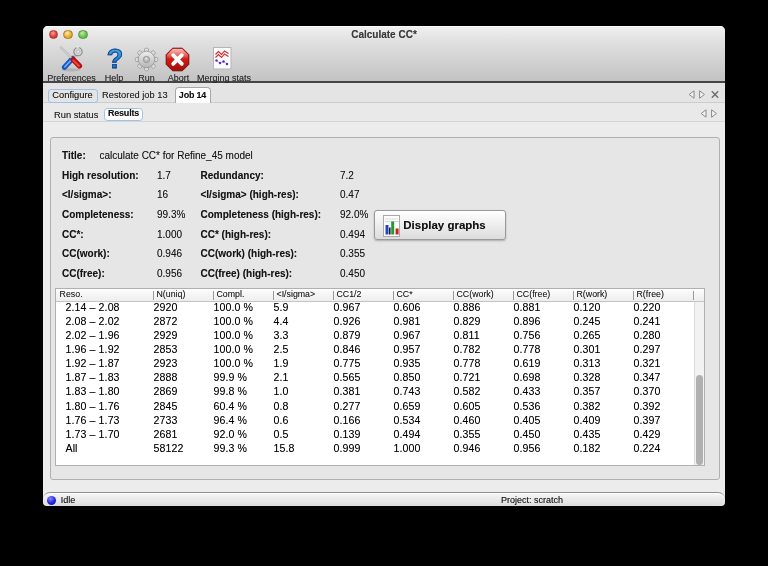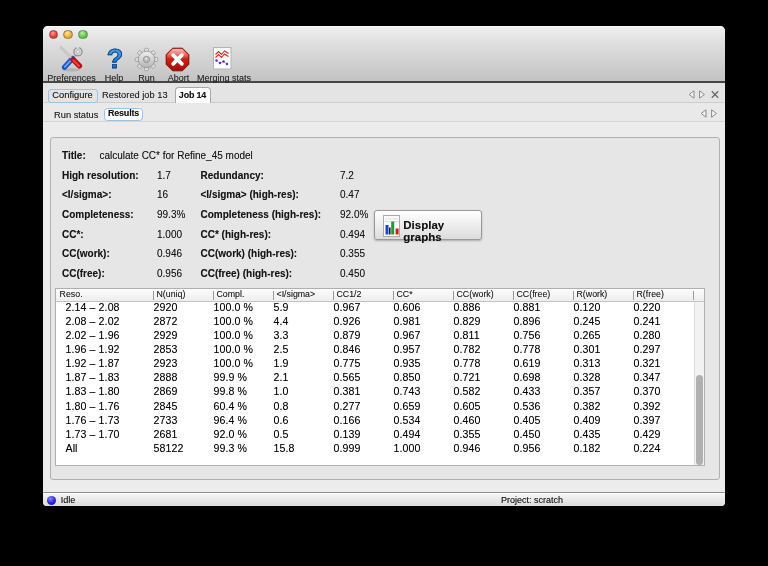--- a/index.html
+++ b/index.html
@@ -18,39 +18,40 @@
 .tab-cfg{position:absolute;left:4.5px;top:5.5px;width:50px;height:14.5px;border:1.5px solid #9cc2e6;border-radius:3px;font-size:9.3px;color:#141414;text-align:center;line-height:11.5px;}
 .tab-plain{position:absolute;font-size:9.3px;color:#1d1d1d;white-space:nowrap;}
 .tab-job{position:absolute;left:131.5px;top:4px;width:36px;height:16px;background:#fff;border:1px solid #a8a8a8;border-bottom:none;border-radius:4px 4px 0 0;font-size:9px;letter-spacing:-0.2px;font-weight:bold;color:#111;text-align:center;line-height:15px;}
 .subbar{position:absolute;left:0;top:77px;width:682px;height:19px;background:#e9e9e9;border-bottom:1px solid #d6d6d6;}
 .tab-res{position:absolute;left:61px;top:5px;width:39px;height:12.5px;background:#fff;border:1.5px solid #9cc2e6;border-radius:3.5px;font-size:9px;letter-spacing:-0.2px;font-weight:bold;color:#111;text-align:center;line-height:9px;}
 .content{position:absolute;left:0;top:96px;width:682px;height:370px;background:#ececec;}
 .sumlab{position:absolute;left:13px;top:16px;font-size:11px;color:#333;font-weight:bold;}
 .panel{position:absolute;left:7px;top:15px;width:669.5px;height:343px;background:#e6e6e6;border:1px solid #b0b0b0;border-radius:3px;}
 .slab{position:absolute;font-size:10px;font-weight:bold;color:#151515;white-space:nowrap;}
 .sval{position:absolute;font-size:10px;color:#151515;white-space:nowrap;}
-.btn{position:absolute;left:323.3px;top:71.7px;width:108px;height:30px;background:linear-gradient(#ffffff,#dcdcdc);border:1px solid #999;border-radius:3px;box-shadow:0 1px 2px rgba(0,0,0,0.25);}
+.btn{position:absolute;left:323.3px;top:71.7px;width:132px;height:30px;background:linear-gradient(#ffffff,#dcdcdc);border:1px solid #999;border-radius:3px;box-shadow:0 1px 2px rgba(0,0,0,0.25);}
 .btn span{position:absolute;left:28px;top:8px;font-size:11.5px;font-weight:bold;color:#111;}
 .tblwrap{position:absolute;left:4px;top:150px;width:649.5px;height:177.5px;background:#fff;border:1px solid #b0b0b0;}
 .thead{position:absolute;left:0;top:0;width:647.5px;height:12.5px;background:linear-gradient(#fdfdfd,#ededed);border-bottom:1px solid #c4c4c4;}
 .th{position:absolute;top:-0.5px;font-size:8.8px;color:#1a1a1a;white-space:nowrap;}
 .sep{position:absolute;top:1.5px;width:1px;height:9.5px;background:#9a9a9a;}
 .td{position:absolute;font-size:10.6px;letter-spacing:0.1px;color:#000;white-space:nowrap;}
 .sbar{position:absolute;right:0;top:12.5px;width:10px;height:163px;background:#f2f2f2;border-left:1px solid #dcdcdc;}
 .sthumb{position:absolute;left:1.5px;top:73px;width:6.5px;height:90px;border-radius:3.5px;background:#b0b0b0;}
-.status{position:absolute;left:0;top:466px;width:682px;height:14px;background:linear-gradient(#f7f7f7,#dcdcdc);border-top:1px solid #8f8f8f;box-shadow:inset 0 1px 0 #fff;}
+.status{position:absolute;left:0;top:466px;width:682px;height:14px;background:linear-gradient(#f7f7f7,#dcdcdc);border-top:1px solid #8f8f8f;box-shadow:inset 0 1px 0 #fff;border-radius:7px;}
 .sphere{position:absolute;left:3.5px;top:3.4px;width:9px;height:9px;border-radius:50%;background:radial-gradient(circle at 38% 30%,#8989fa,#2222dd 55%,#0d0dad);}
 .stext{position:absolute;top:2px;font-size:9px;color:#111;white-space:nowrap;}
 </style></head>
 <body>
 <div id="win">
   <div class="hdr">
     <div class="tl r"></div>
       <div class="tl y"></div>
       <div class="tl g"></div>
+    <div class="title">Calculate CC*</div>
 
     <svg class="icon" style="left:14px;top:19px" width="26" height="27" viewBox="0 0 26 27">
       <ellipse cx="14" cy="24.8" rx="9.5" ry="1.6" fill="#9a9a9a" opacity="0.5"></ellipse>
 
       <line x1="19" y1="9.8" x2="16" y2="13" stroke="#c0c0c0" stroke-width="3.4" stroke-linecap="round"></line>
       <line x1="15.5" y1="13.5" x2="7.5" y2="22.3" stroke="#1553c6" stroke-width="5.2" stroke-linecap="round"></line>
       <line x1="15" y1="14.2" x2="7.8" y2="21.9" stroke="#6da6f2" stroke-width="1.8" stroke-linecap="round"></line>
       <circle cx="21" cy="6.7" r="4.1" fill="#d2d2d2" stroke="#7f7f7f" stroke-width="1"></circle>
       <circle cx="21" cy="6.7" r="1.5" fill="#efefef" stroke="#9a9a9a" stroke-width="0.5"></circle>
       <rect x="19.9" y="0.4" width="2.2" height="3" fill="#e3e3e3" transform="rotate(42 21 1.9)"></rect>

